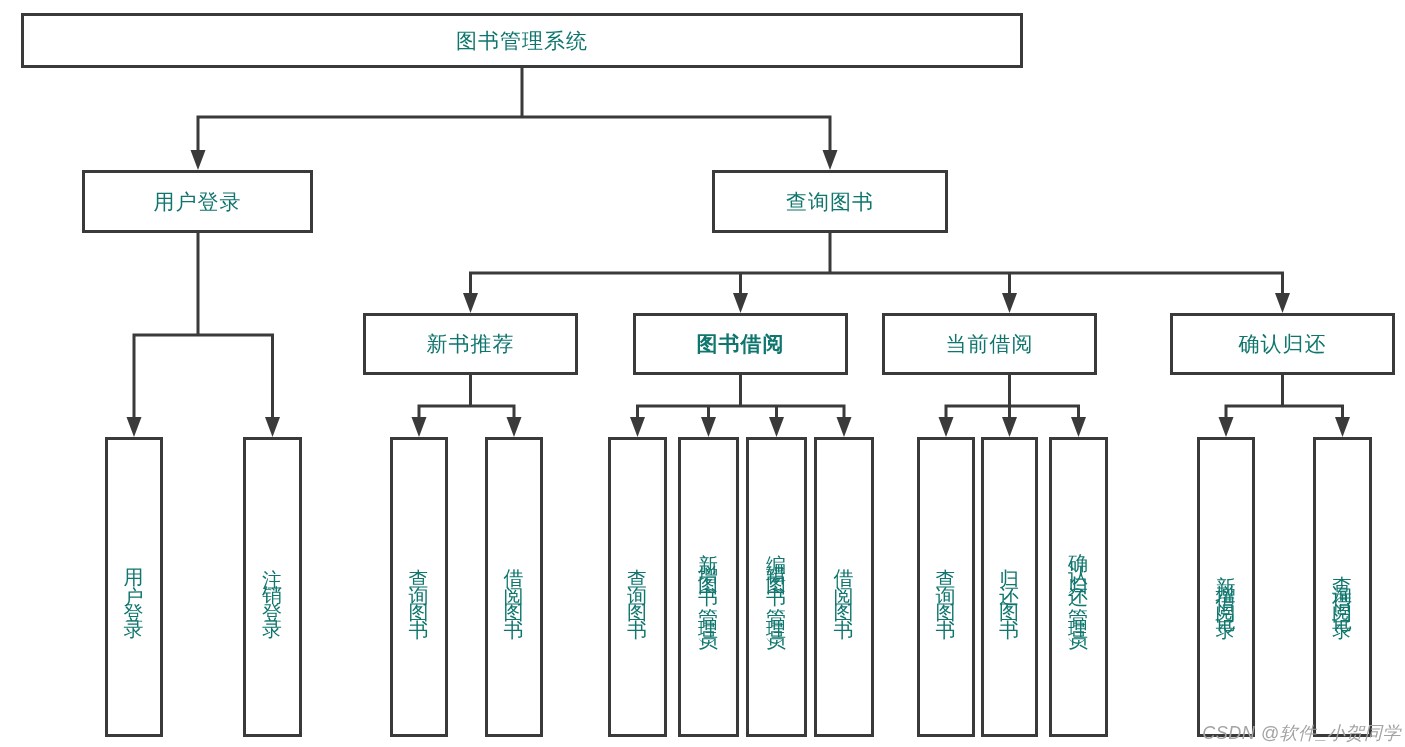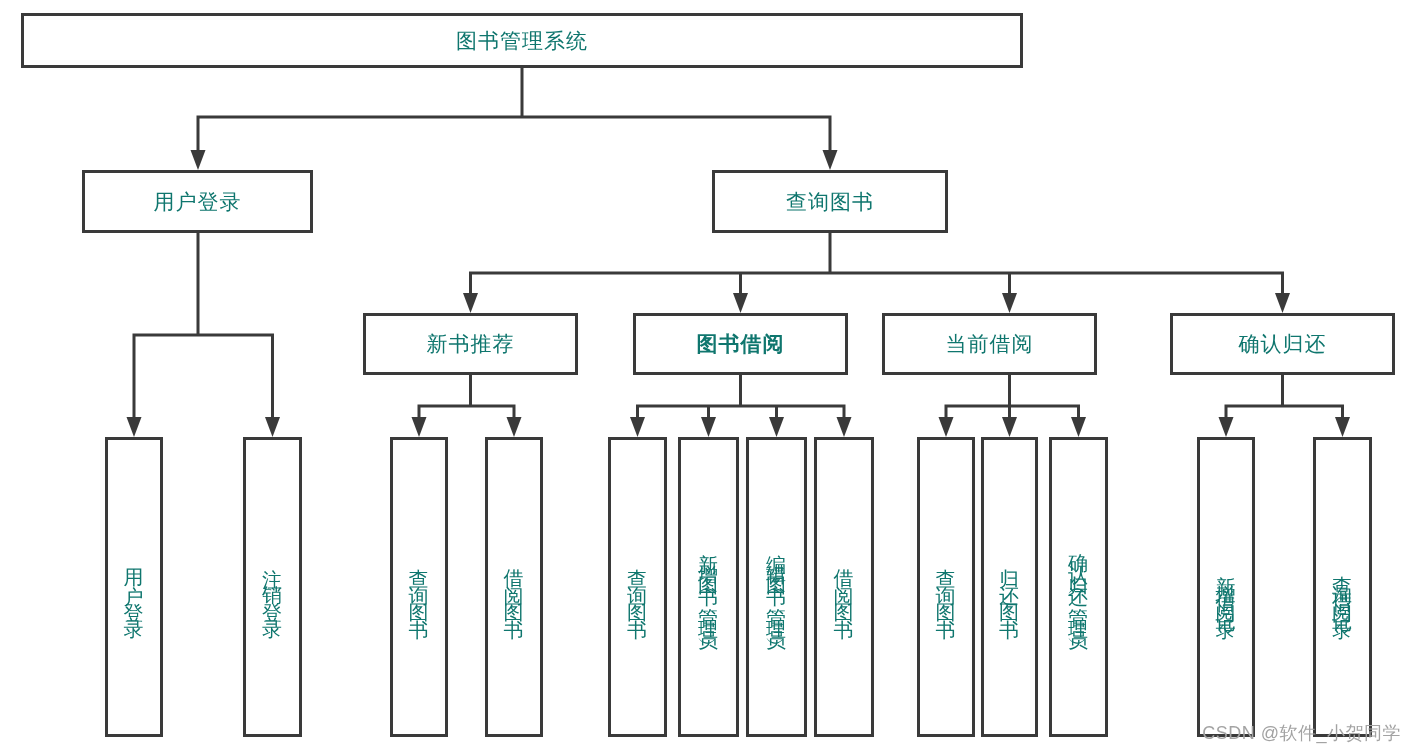--- a/index.html
+++ b/index.html
@@ -64,20 +64,21 @@
 
   .watermark {
     position: absolute;
     right: 4px;
     bottom: 2px;
     font-size: 18px;
     color: #a3a3a3;
     letter-spacing: 0.5px;
     z-index: 10;
     white-space: nowrap;
+    font-style: italic;
   }
 </style>
 </head>
 <body>
 
 <div id="canvas">
 
   <svg id="connectors" viewBox="0 0 1405 747" xmlns="http://www.w3.org/2000/svg">
     <g stroke="#3a3a3a" stroke-width="3" fill="none" stroke-linecap="square">
 

